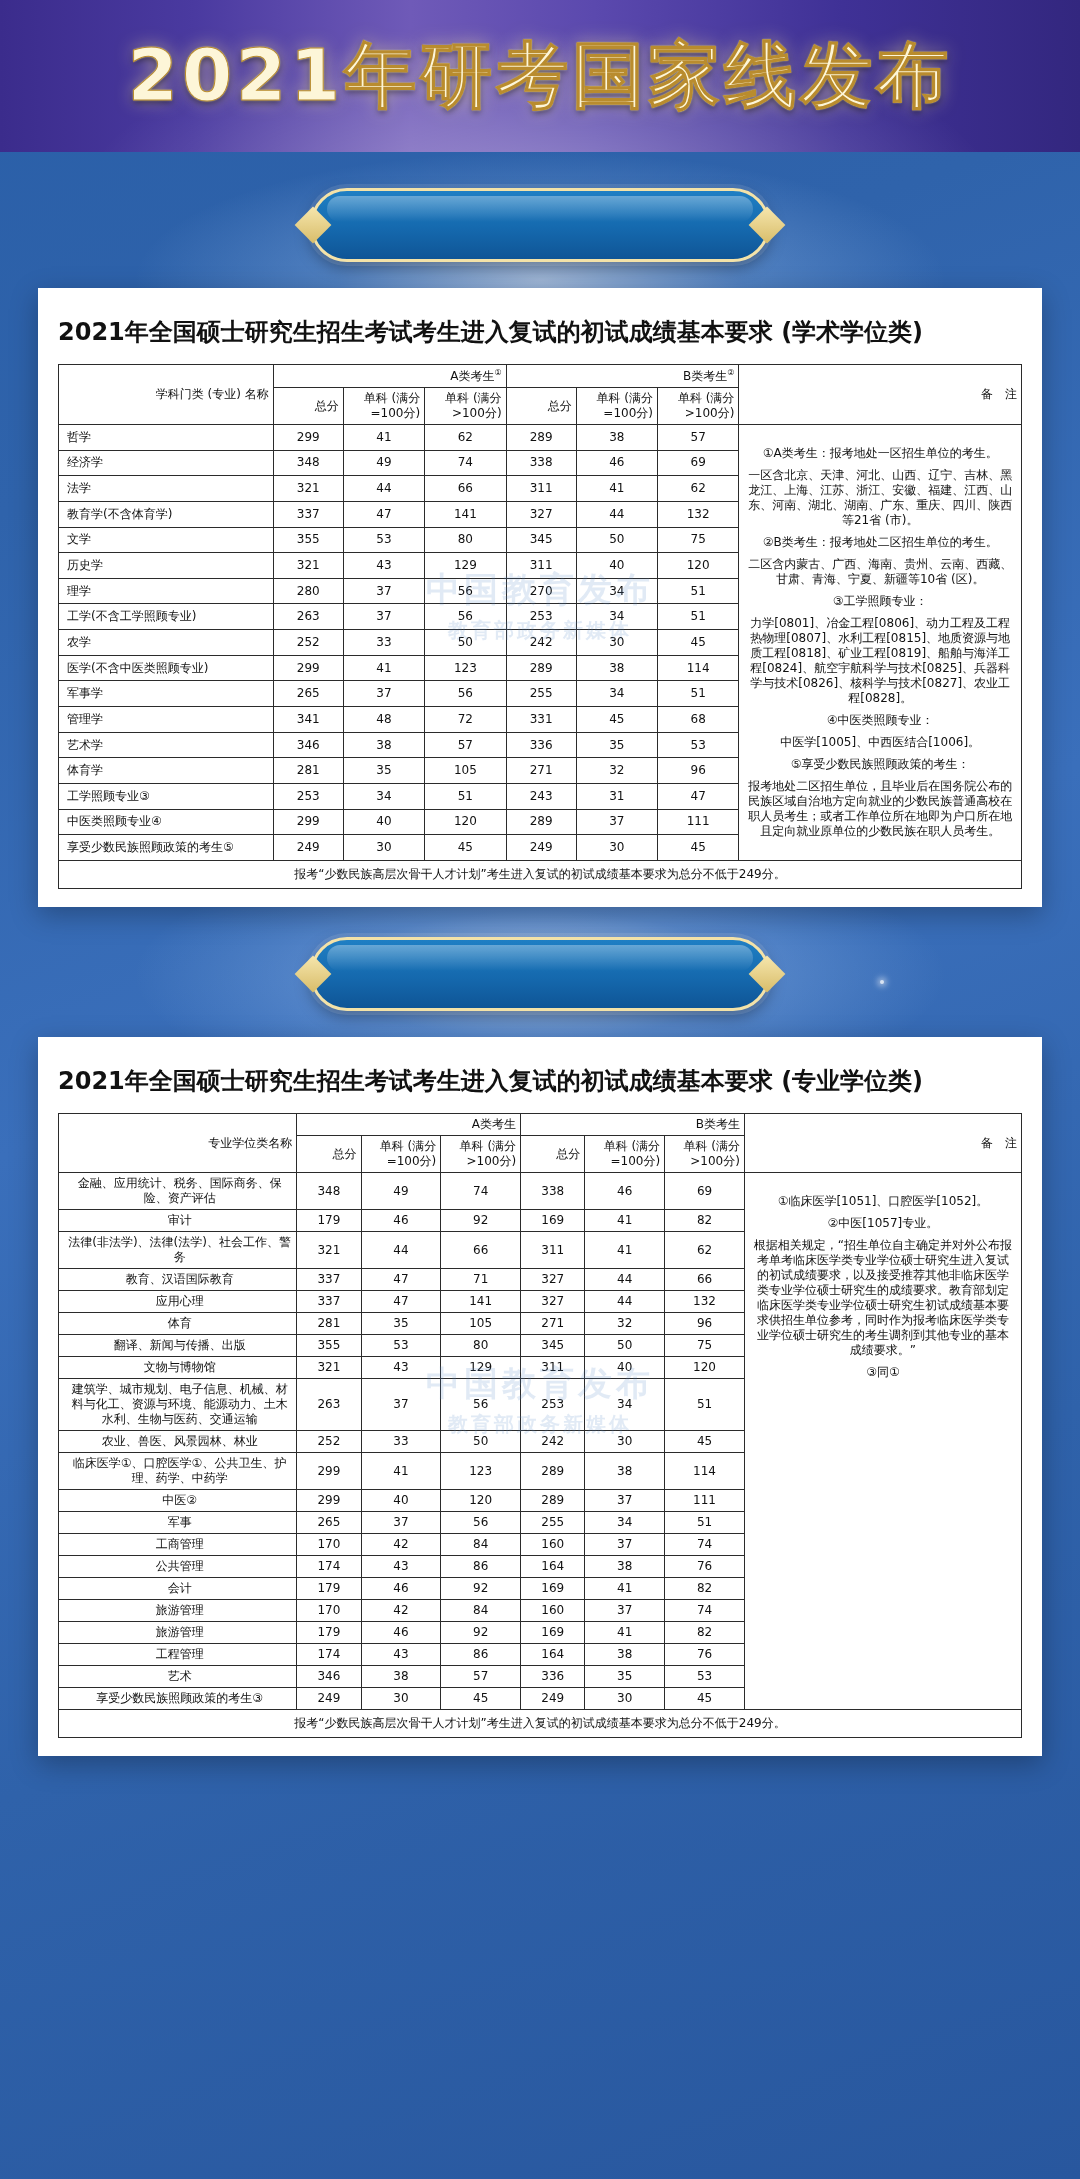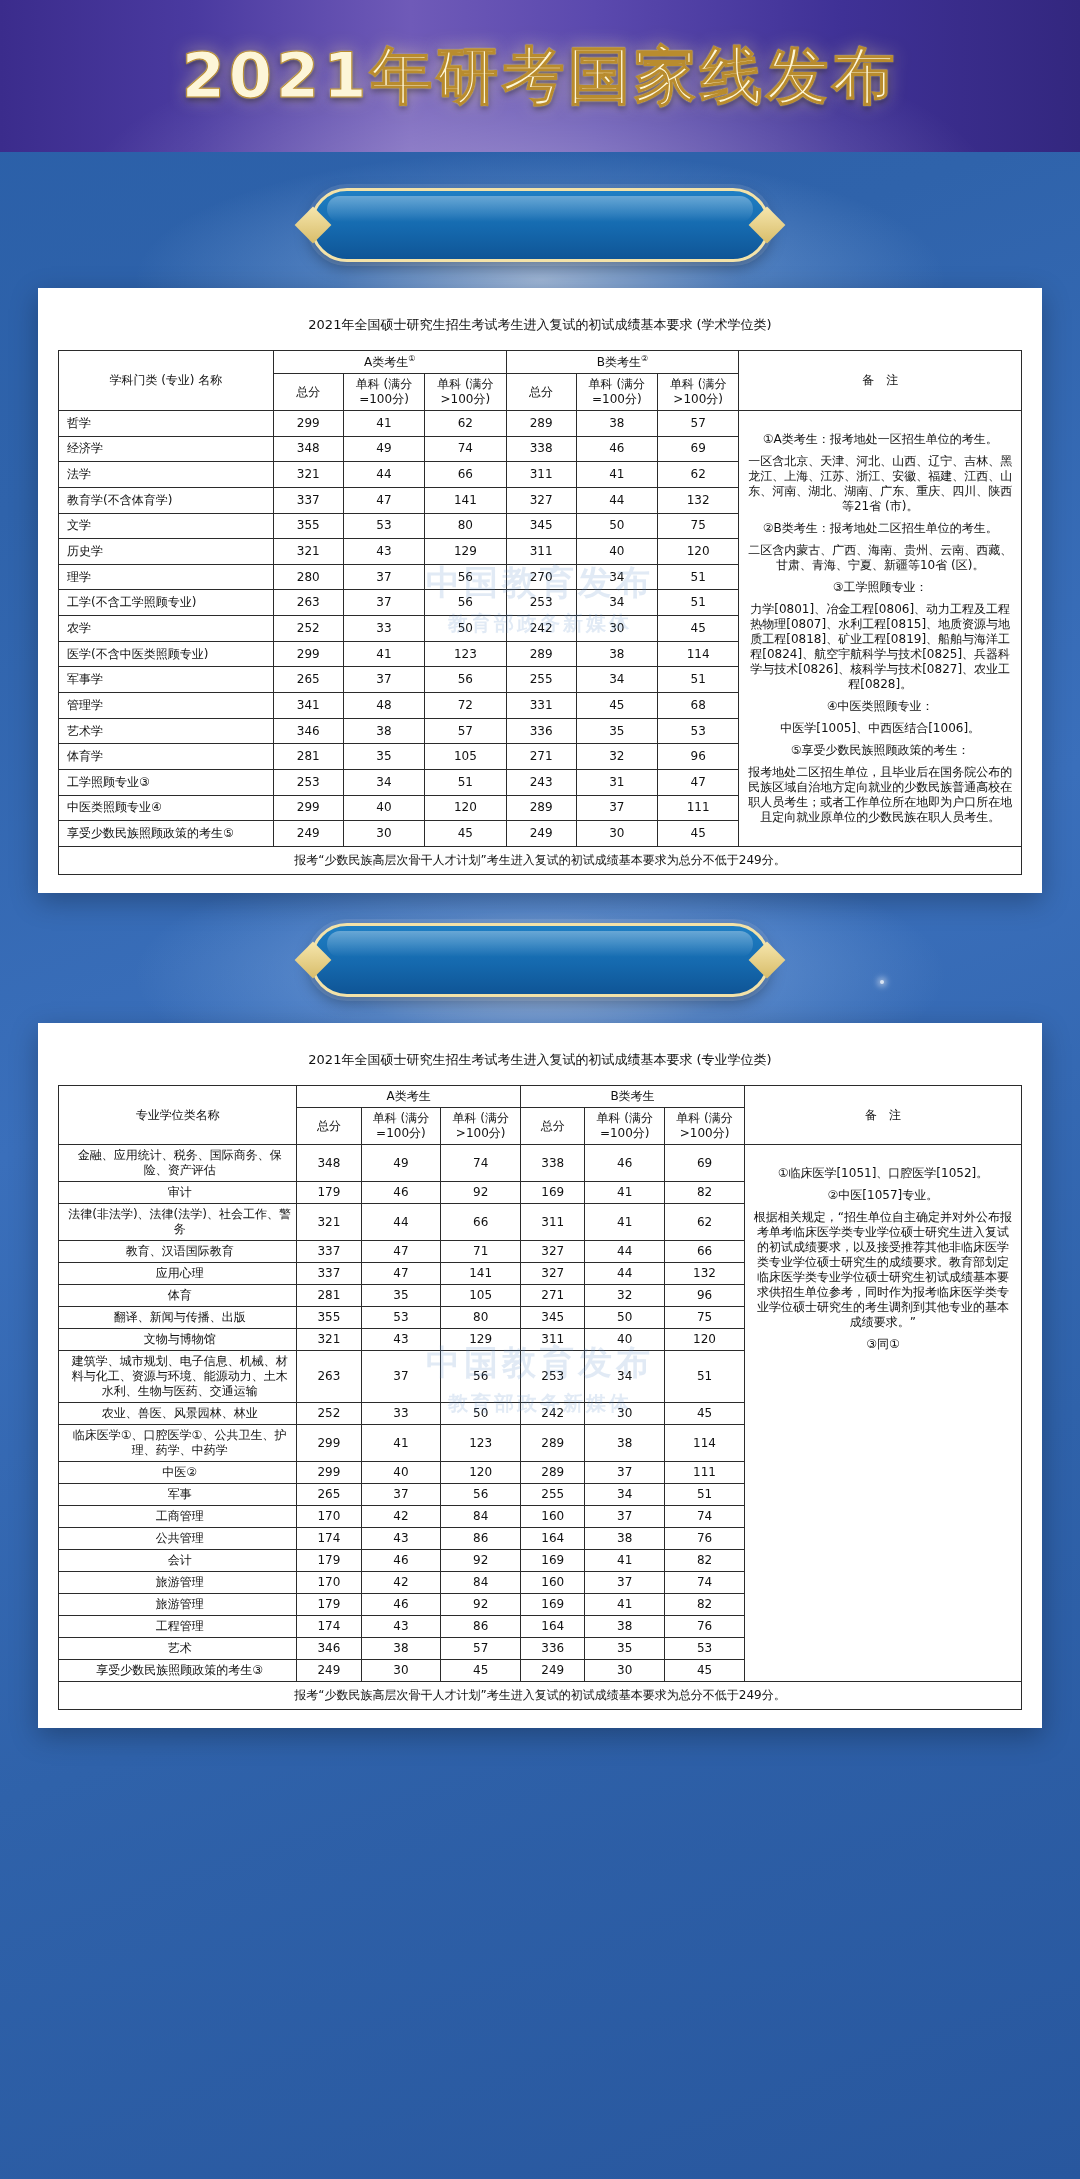--- a/index.html
+++ b/index.html
@@ -16,21 +16,21 @@
     background:linear-gradient(90deg,#3b2c8c 0%,#4a3aa0 18%,#6f5ab8 38%,#5b49ae 55%,#3f3196 78%,#33277f 100%);
     display:flex; align-items:center; justify-content:center;
     position:relative; overflow:hidden;
   }
   .banner::after{
     content:""; position:absolute; inset:0;
     background:radial-gradient(ellipse at 50% 130%, rgba(255,255,255,.35), rgba(255,255,255,0) 60%);
   }
   .banner-title {
     font-family:"DejaVu Sans", sans-serif;
-    font-weight:bold; font-size:62px; letter-spacing:4px;
+    font-weight:bold; font-size:72px; letter-spacing:4px;
     color:#fdf6d8;
     text-shadow:0 0 2px #fff8c0, 0 3px 6px rgba(0,0,0,.45), 0 0 18px rgba(255,235,150,.55);
     position:relative; z-index:2;
     -webkit-text-stroke:1px #b98c2e;
   }
   
   .glow {
     position:absolute; left:50%; transform:translateX(-50%);
     width:820px; height:260px;
     background:radial-gradient(ellipse at 50% 50%, rgba(255,255,255,.55) 0%, rgba(180,215,255,.25) 35%, rgba(255,255,255,0) 70%);
@@ -64,38 +64,38 @@
   }
 
   
   .card {
     width:1004px; margin:26px auto 0; background:#fff;
     box-shadow:0 8px 26px rgba(0,0,0,.28);
     padding:22px 20px 18px;
     position:relative; z-index:2;
   }
   .card-title {
-    text-align:center; font-size:13px; font-weight:normal; color:#111;
+    font-size:24px; font-weight:bold; color:#111;
     font-family:"DejaVu Sans", sans-serif;
     margin:6px 0 16px;
   }
   .watermark{
     position:absolute; left:0; right:0; top:45%; text-align:center;
     font-size:34px; font-weight:bold; color:rgba(90,140,200,.18);
     letter-spacing:4px; pointer-events:none; z-index:5;
     font-family:"DejaVu Sans", sans-serif;
   }
   .watermark small{ display:block; font-size:20px; letter-spacing:3px; margin-top:4px;}
 
   table.score { border-collapse:collapse; width:100%; font-family:"DejaVu Sans", sans-serif; }
   table.score th, table.score td {
     border:1px solid #2b2b2b; padding:3px 4px; text-align:center;
     font-size:12px; color:#111; line-height:1.25;
   }
-  table.score th { font-weight:normal; }
+  table.score th { font-weight:normal;text-align:right; }
   .col-name { text-align:left !important; padding-left:8px !important; font-size:12px; }
   .name-center { text-align:center !important; }
   .remark-cell { text-align:left; vertical-align:top; padding:21px 8px !important; font-size:10.5px; line-height:1.55; }
   .remark-cell p { margin:0 0 7px; }
   .remark-cell p:last-child{ margin-bottom:0; }
   .footnote-row td { text-align:left; padding:6px 6px !important; font-size:12px; }
   sup { font-size:8px; }
 
   .spacer-a { height:36px; }
   .spacer-b { height:30px; }

